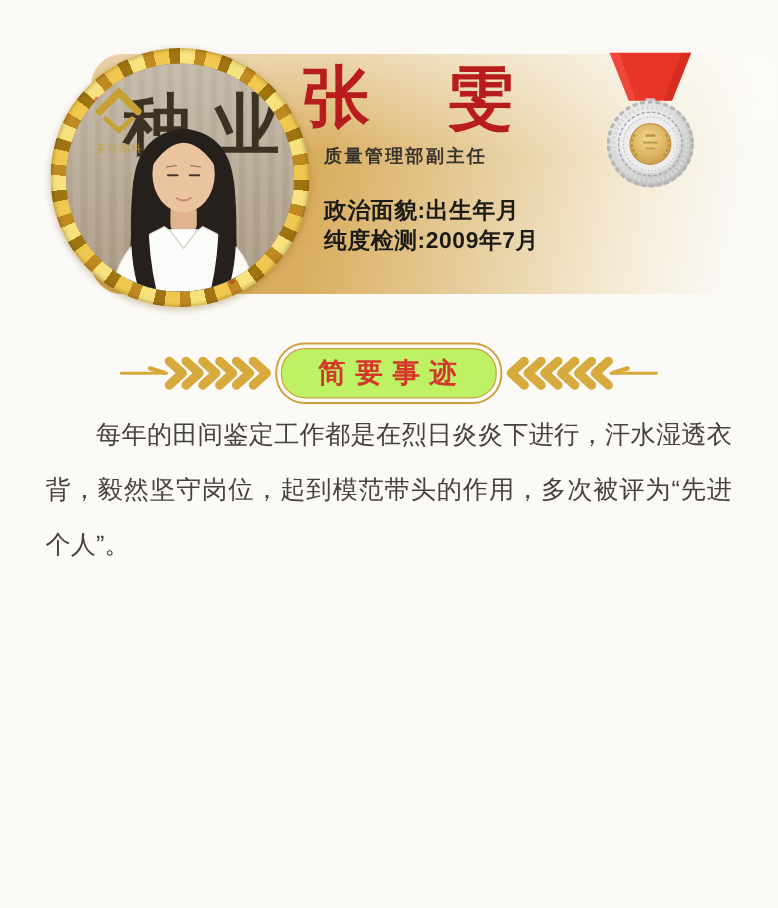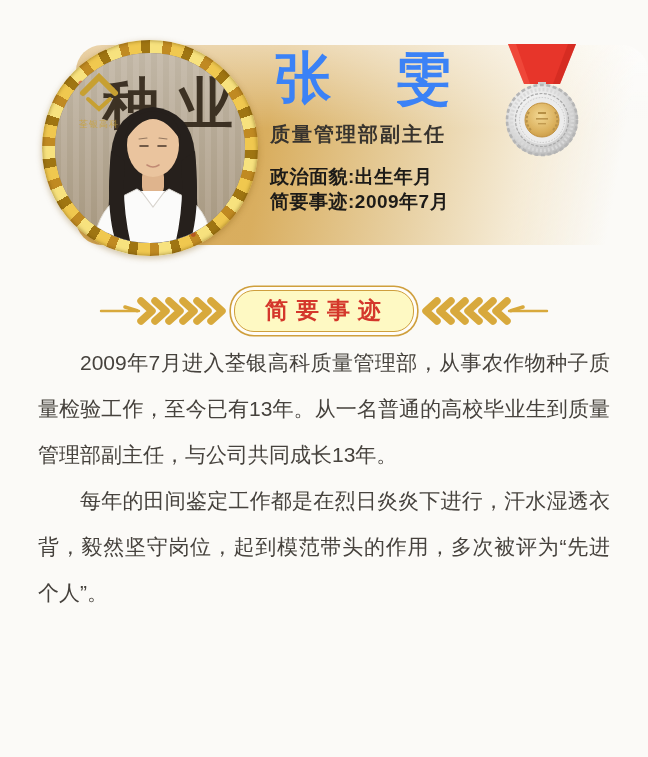--- a/index.html
+++ b/index.html
@@ -34,43 +34,43 @@
     box-shadow:0 2px 6px rgba(120,80,10,.35), inset 0 0 4px rgba(90,60,0,.6);
   }
   .photo{
     position:absolute;left:13px;top:13px;width:190px;height:190px;
     border-radius:50%;overflow:hidden;background:#ac9d88;
     box-shadow:inset 0 0 0 2px rgba(120,90,30,.5);
   }
   .photo svg{display:block;}
   
   .name{
-    position:absolute;left:275px;top:50px;
-    font-family:Liberation Mono, monospace;
-    font-weight:900;font-size:56px;line-height:1.15;color:#3b82f6;
+    position:absolute;left:252px;top:50px;
+    font-family:Liberation Serif, serif;
+    font-weight:900;font-size:56px;line-height:1.15;color:#b91c1c;
     letter-spacing:4px;white-space:nowrap;
   }
   .job-title{
     position:absolute;left:270px;top:121px;
-    font-size:20px;font-weight:700;color:#37332e;letter-spacing:2px;
+    font-size:15px;font-weight:700;color:#37332e;letter-spacing:2px;
   }
   .info{
     position:absolute;left:270px;top:164px;
     font-size:19px;font-weight:700;color:#1d1b18;letter-spacing:.5px;
   }
   .info-line{line-height:25px;white-space:nowrap;}
   
   .medal{position:absolute;left:498px;top:42px;}
   
   .section-header{
     position:absolute;left:0;top:288px;width:648px;height:46px;
     display:flex;align-items:center;justify-content:center;gap:7px;
   }
   .pill{
-    background:#fef9c3;
+    background:#bef264;
     border:1.6px solid #cf9f3d;
     box-shadow:0 0 0 3px #fffdf9, 0 0 0 4.6px #cf9f3d;
     border-radius:20px;
     padding:4px 24px 5px 30px;
     font-size:23px;font-weight:700;color:#d4372b;letter-spacing:8px;
     white-space:nowrap;
   }
   .deco{flex:0 0 auto;}
   
   .article{
@@ -123,21 +123,21 @@
         </g>
       </svg>
     </div>
   </div>
 
   <div class="name">张　雯</div>
   <div class="job-title">质量管理部副主任</div>
 
   <div class="info">
     <div class="info-line">政治面貌:出生年月</div>
-    <div class="info-line">简要事迹:2009年7月</div>
+    <div class="info-line">纯度检测:2009年7月</div>
   </div>
 
   <svg class="medal" width="88" height="116" viewBox="0 0 88 116">
     <defs>
       <radialGradient id="silverG" cx="42%" cy="38%" r="70%">
         <stop offset="0" stop-color="#ffffff"></stop>
         <stop offset=".5" stop-color="#e6e6e6"></stop>
         <stop offset="1" stop-color="#b3b3b3"></stop>
       </radialGradient>
       <radialGradient id="goldG" cx="45%" cy="38%" r="75%">
@@ -192,17 +192,16 @@
         <path d="M56,4 L67,14 L56,24" stroke-width="7.5" stroke-linejoin="round"></path>
         <path d="M70,4 L81,14 L70,24" stroke-width="7.5" stroke-linejoin="round"></path>
         <path d="M84,4 L95,14 L84,24" stroke-width="7.5" stroke-linejoin="round"></path>
         <path d="M98,4 L109,14 L98,24" stroke-width="7.5" stroke-linejoin="round"></path>
         <path d="M112,4 L123,14 L112,24" stroke-width="7.5" stroke-linejoin="round"></path>
       </g>
     </svg>
   </div>
 
   <div class="article">
-    <p>2009年7月进入荃银高科质量管理部，从事农作物种子质量检验工作，至今已有13年。从一名普通的高校毕业生到质量管理部副主任，与公司共同成长13年。</p>
     <p>每年的田间鉴定工作都是在烈日炎炎下进行，汗水湿透衣背，毅然坚守岗位，起到模范带头的作用，多次被评为“先进个人”。</p>
   </div>
 
 </div>
 
 </body></html>

